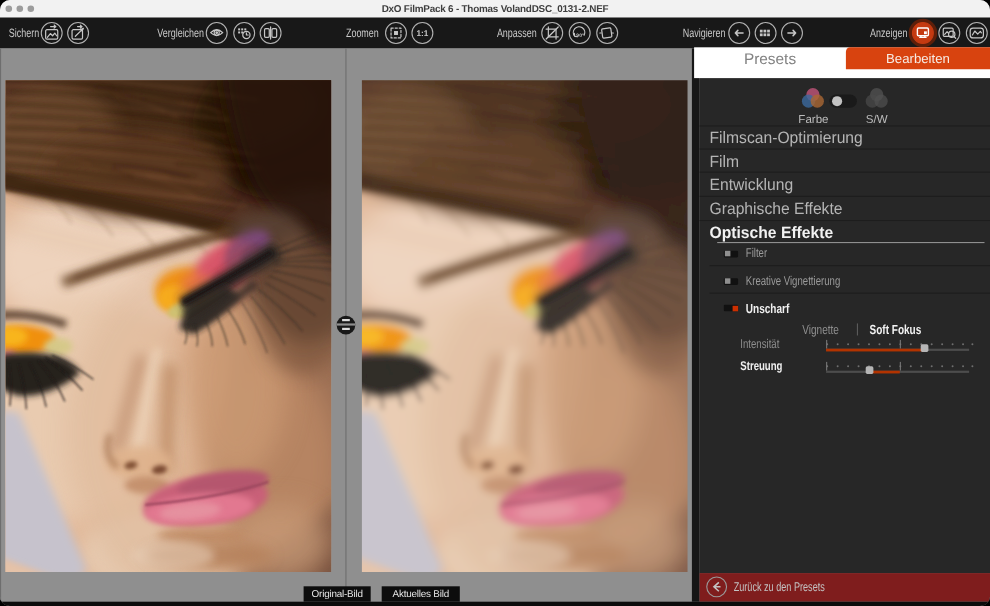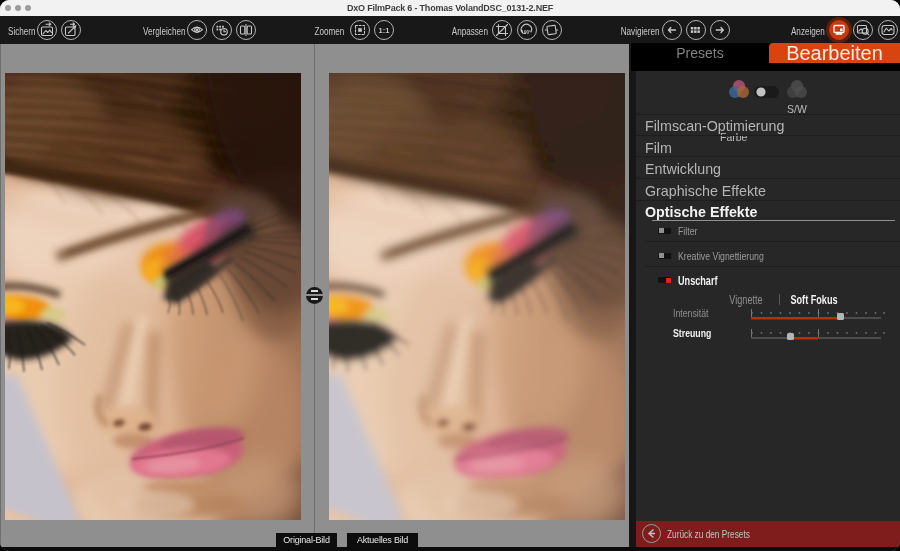--- a/index.html
+++ b/index.html
@@ -23,25 +23,25 @@
   #divline { position:absolute; left:314px; top:44px; width:1px; height:503px; background:#6e6e6e; }
   #handle { position:absolute; left:306px; top:286.5px; width:17px; height:17px; border-radius:50%;
     background:#191919; }
   .hbar { position:absolute; left:5px; width:7px; height:2.6px; background:#dcdcdc; }
   .hline { position:absolute; left:0px; top:7.6px; width:17px; height:1.8px; background:#8f8f8f; }
   .plabel { position:absolute; top:533px; height:14px; background:#0d0d0d; color:#e6e6e6;
     font-size:9px; line-height:14px; text-align:center; letter-spacing:-0.2px;margin-left:32px; }
   
   #gutter { position:absolute; left:629px; top:44px; width:7px; height:503px; background:#161616; }
   #panel { position:absolute; left:636px; top:63px; width:264px; height:458px; background:#272727; }
-  #tabs { position:absolute; left:631px; top:43px; width:269px; height:28px; background:#000000; }
+  #tabs { position:absolute; left:631px; top:43px; width:269px; height:28px; background:#ffffff; }
   #tab-presets { position:absolute; left:0; top:0; width:138px; height:20px; color:#828282;
     font-size:14px; text-align:center; line-height:20px; }
   #tab-bearb { position:absolute; left:138px; top:0; width:131px; height:20px; background:#d8430f;
-    color:#f7ece5; font-size:20px; text-align:center; line-height:20px; border-top-left-radius:4px; }
+    color:#f7ece5; font-size:12px; text-align:center; line-height:20px; border-top-left-radius:4px; }
   .sep { position:absolute; left:636px; width:264px; height:1px; background:#1d1d1d; }
   .srow { position:absolute; left:645px; font-size:15px; color:#b5b5b5; transform:scaleX(0.95); transform-origin:left center; }
   .subtxt { position:absolute; left:678px; font-size:11.5px; color:#9b9b9b; transform:scaleX(0.76); transform-origin:left center; }
   .toggle-s { position:absolute; left:658px; width:13px; height:6px; background:#111; border-radius:1px; }
   .knob-s { position:absolute; top:0.5px; width:5px; height:5px; }
   
   #footer { position:absolute; left:636px; top:521px; width:264px; height:26px; background:#7f1d1d; }
   #bottombar { position:absolute; left:0; top:547px; width:900px; height:4px; background:#0c0c0c; }
 </style>
 </head>
@@ -403,21 +403,21 @@
       <circle cx="23" cy="14" r="6" fill="#b06a35" opacity="0.8"></circle>
     </g>
     <rect x="34" y="8" width="25" height="12" rx="6" fill="#1a1a1a"></rect>
     <circle cx="41" cy="14" r="4.6" fill="#c2c2c2"></circle>
     <g opacity="0.7">
       <circle cx="77" cy="8" r="6" fill="#6a6a6a" opacity="0.7"></circle>
       <circle cx="73" cy="14" r="6" fill="#5a5a5a" opacity="0.7"></circle>
       <circle cx="81" cy="14" r="6" fill="#636363" opacity="0.7"></circle>
     </g>
   </svg>
-  <div style="position:absolute; left:720px; top:103px; width:39px; font-size:10.5px; color:#bcbcbc;margin-top:28px;">Farbe</div>
+  <div style="position:absolute; left:720px; top:103px; width:39px; text-align:center; font-size:10.5px; color:#bcbcbc;">Farbe</div>
   <div style="position:absolute; left:778px; top:103px; width:38px; text-align:center; font-size:10.5px; color:#bcbcbc;">S/W</div>
 
   <div class="sep" style="top:114px;"></div>
   <div class="srow" style="top:117px;">Filmscan-Optimierung</div>
   <div class="sep" style="top:135px;"></div>
   <div class="srow" style="top:139px;">Film</div>
   <div class="sep" style="top:156px;"></div>
   <div class="srow" style="top:160px;">Entwicklung</div>
   <div class="sep" style="top:178px;"></div>
   <div class="srow" style="top:182px;">Graphische Effekte</div>

